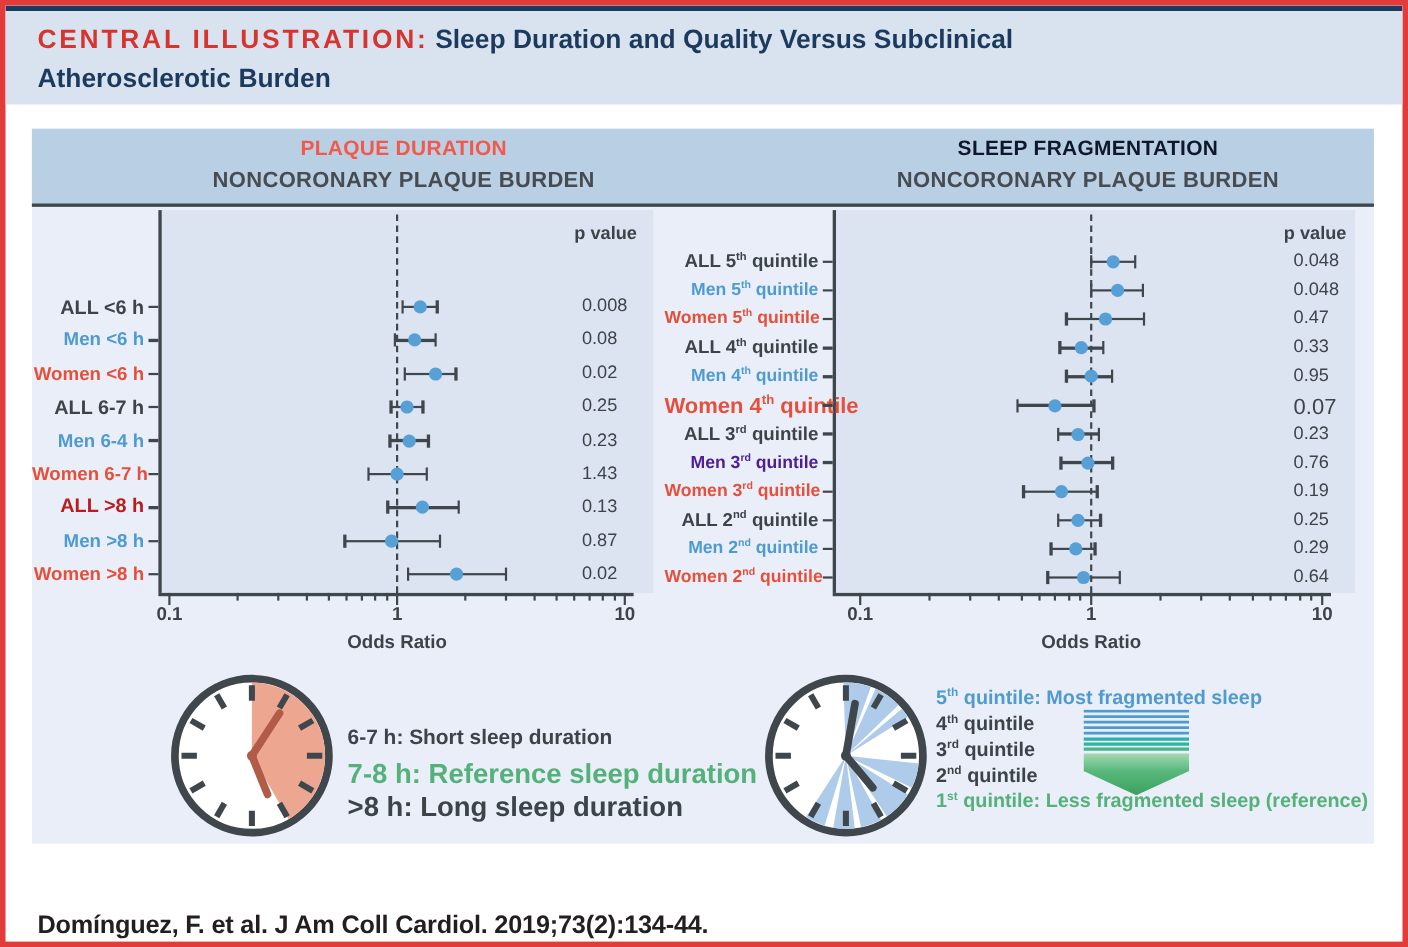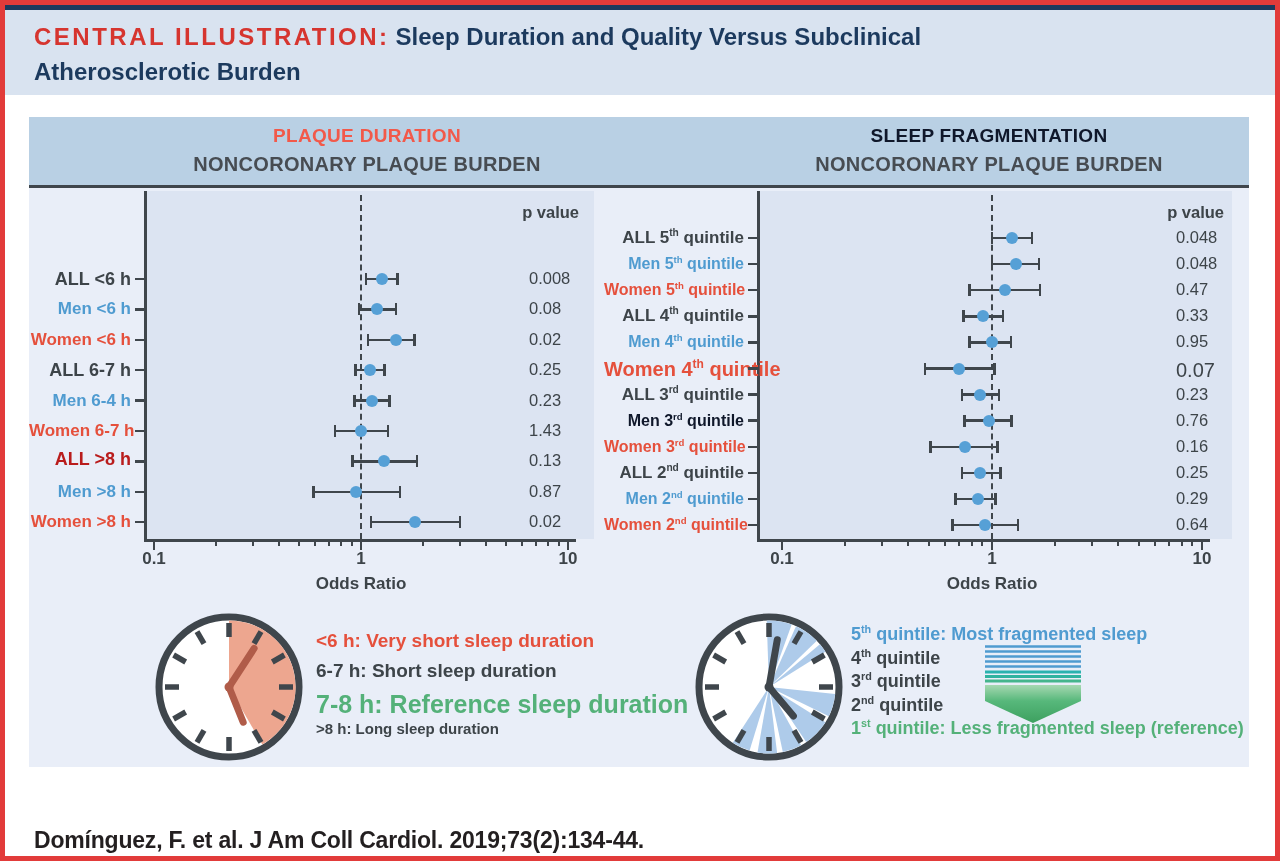--- a/index.html
+++ b/index.html
@@ -190,34 +190,34 @@
       <div class="abs" style="left: 964.446px; top: 245.5px; width: 2.5px; height: 12px; background: rgb(63, 70, 76);"></div>
       <div class="abs" style="left: 924.471px; top: 245.5px; width: 12px; height: 12px; border-radius: 50%; background: rgb(86, 160, 214);"></div>
       <div class="abs" style="left: 1147px; top: 241.5px; width: 70px; font-size: 20px; color: rgb(61, 68, 73);">0.07</div>
       <div class="abs" style="left: 575px; top: 266.6px; width: 140px; text-align: right; font-size: 17px; font-weight: 600; line-height: 22px; color: rgb(61, 68, 73); white-space: nowrap;">ALL 3<sup>rd</sup> quintile</div>
       <div class="abs" style="left: 719px; top: 276.35px; width: 9px; height: 2.5px; background: rgb(63, 70, 76);"></div>
       <div class="abs" style="left: 933.04px; top: 276.35px; width: 36.9792px; height: 2.5px; background: rgb(63, 70, 76);"></div>
       <div class="abs" style="left: 931.79px; top: 271.6px; width: 2.5px; height: 12px; background: rgb(63, 70, 76);"></div>
       <div class="abs" style="left: 968.769px; top: 271.6px; width: 2.5px; height: 12px; background: rgb(63, 70, 76);"></div>
       <div class="abs" style="left: 945.341px; top: 271.6px; width: 12px; height: 12px; border-radius: 50%; background: rgb(86, 160, 214);"></div>
       <div class="abs" style="left: 1147px; top: 267.6px; width: 70px; font-size: 16.5px; color: rgb(61, 68, 73);">0.23</div>
-      <div class="abs" style="left: 575px; top: 292.7px; width: 140px; text-align: right; font-size: 16px; font-weight: 600; line-height: 22px; color: #0f172a; white-space: nowrap;">Men 3<sup>rd</sup> quintile</div>
+      <div class="abs" style="left: 575px; top: 292.7px; width: 140px; text-align: right; font-size: 16px; font-weight: 600; line-height: 22px; color: #4c1d95; white-space: nowrap;">Men 3<sup>rd</sup> quintile</div>
       <div class="abs" style="left: 719px; top: 302.45px; width: 9px; height: 2.5px; background: rgb(63, 70, 76);"></div>
       <div class="abs" style="left: 935.539px; top: 302.45px; width: 47.0799px; height: 2.5px; background: rgb(63, 70, 76);"></div>
       <div class="abs" style="left: 934.289px; top: 297.7px; width: 2.5px; height: 12px; background: rgb(63, 70, 76);"></div>
       <div class="abs" style="left: 981.369px; top: 297.7px; width: 2.5px; height: 12px; background: rgb(63, 70, 76);"></div>
       <div class="abs" style="left: 954.222px; top: 297.7px; width: 12px; height: 12px; border-radius: 50%; background: rgb(86, 160, 214);"></div>
       <div class="abs" style="left: 1147px; top: 293.7px; width: 70px; font-size: 16.5px; color: rgb(61, 68, 73);">0.76</div>
       <div class="abs" style="left: 575px; top: 318.8px; width: 140px; text-align: right; font-size: 16px; font-weight: 600; line-height: 22px; color: rgb(229, 80, 60); white-space: nowrap;">Women 3<sup>rd</sup> quintile</div>
       <div class="abs" style="left: 719px; top: 328.55px; width: 9px; height: 2.5px; background: rgb(63, 70, 76);"></div>
       <div class="abs" style="left: 901.59px; top: 328.55px; width: 66.7245px; height: 2.5px; background: rgb(63, 70, 76);"></div>
       <div class="abs" style="left: 900.34px; top: 323.8px; width: 2.5px; height: 12px; background: rgb(63, 70, 76);"></div>
       <div class="abs" style="left: 967.064px; top: 323.8px; width: 2.5px; height: 12px; background: rgb(63, 70, 76);"></div>
       <div class="abs" style="left: 929.539px; top: 323.8px; width: 12px; height: 12px; border-radius: 50%; background: rgb(86, 160, 214);"></div>
-      <div class="abs" style="left: 1147px; top: 319.8px; width: 70px; font-size: 16.5px; color: rgb(61, 68, 73);">0.16</div>
+      <div class="abs" style="left: 1147px; top: 319.8px; width: 70px; font-size: 16.5px; color: rgb(61, 68, 73);">0.19</div>
       <div class="abs" style="left: 575px; top: 344.9px; width: 140px; text-align: right; font-size: 17px; font-weight: 600; line-height: 22px; color: rgb(61, 68, 73); white-space: nowrap;">ALL 2<sup>nd</sup> quintile</div>
       <div class="abs" style="left: 719px; top: 354.65px; width: 9px; height: 2.5px; background: rgb(63, 70, 76);"></div>
       <div class="abs" style="left: 933.04px; top: 354.65px; width: 38.6526px; height: 2.5px; background: rgb(63, 70, 76);"></div>
       <div class="abs" style="left: 931.79px; top: 349.9px; width: 2.5px; height: 12px; background: rgb(63, 70, 76);"></div>
       <div class="abs" style="left: 970.442px; top: 349.9px; width: 2.5px; height: 12px; background: rgb(63, 70, 76);"></div>
       <div class="abs" style="left: 945.341px; top: 349.9px; width: 12px; height: 12px; border-radius: 50%; background: rgb(86, 160, 214);"></div>
       <div class="abs" style="left: 1147px; top: 345.9px; width: 70px; font-size: 16.5px; color: rgb(61, 68, 73);">0.25</div>
       <div class="abs" style="left: 575px; top: 371px; width: 140px; text-align: right; font-size: 16px; font-weight: 600; line-height: 22px; color: rgb(79, 155, 208); white-space: nowrap;">Men 2<sup>nd</sup> quintile</div>
       <div class="abs" style="left: 719px; top: 380.75px; width: 9px; height: 2.5px; background: rgb(63, 70, 76);"></div>
       <div class="abs" style="left: 926.476px; top: 380.75px; width: 40.1013px; height: 2.5px; background: rgb(63, 70, 76);"></div>
@@ -270,24 +270,23 @@
           <line x1="85.0" y1="135.0" x2="85.0" y2="149.0" stroke="#3f464c" stroke-width="5.5"></line>
           <line x1="60.0" y1="128.3" x2="53.0" y2="140.4" stroke="#3f464c" stroke-width="5.5"></line>
           <line x1="41.7" y1="110.0" x2="29.6" y2="117.0" stroke="#3f464c" stroke-width="5.5"></line>
           <line x1="35.0" y1="85.0" x2="21.0" y2="85.0" stroke="#3f464c" stroke-width="5.5"></line>
           <line x1="41.7" y1="60.0" x2="29.6" y2="53.0" stroke="#3f464c" stroke-width="5.5"></line>
           <line x1="60.0" y1="41.7" x2="53.0" y2="29.6" stroke="#3f464c" stroke-width="5.5"></line>
           <line x1="85" y1="85" x2="93.3" y2="37.7" stroke="#3f464c" stroke-width="7" stroke-linecap="round"></line>
           <line x1="85" y1="85" x2="109.4" y2="114.1" stroke="#3f464c" stroke-width="7" stroke-linecap="round"></line>
           <circle cx="85" cy="85" r="4.5" fill="#3f464c"></circle>
         </svg></div>
-      <div class="abs" style="left: 287px; top: 513px; font-size: 19px; font-weight: 600; color: rgb(229, 80, 60); white-space: nowrap;">&lt;6 h: Very short sleep duration</div>
       <div class="abs" style="left: 287px; top: 543px; font-size: 19px; font-weight: 600; color: rgb(61, 68, 73); white-space: nowrap;">6-7 h: Short sleep duration</div>
       <div class="abs" style="left: 287px; top: 573px; font-size: 25px; font-weight: 600; color: rgb(84, 177, 121); white-space: nowrap;">7-8 h: Reference sleep duration</div>
-      <div class="abs" style="left: 287px; top: 603px; font-size: 15px; font-weight: 600; color: rgb(61, 68, 73); white-space: nowrap;">&gt;8 h: Long sleep duration</div>
+      <div class="abs" style="left: 287px; top: 603px; font-size: 25px; font-weight: 600; color: rgb(61, 68, 73); white-space: nowrap;">&gt;8 h: Long sleep duration</div>
       <div class="abs" style="left: 822px; top: 507px; font-size: 18px; font-weight: 600; color: rgb(79, 155, 208); white-space: nowrap;">5<sup>th</sup> quintile: Most fragmented sleep</div>
       <div class="abs" style="left: 822px; top: 530.5px; font-size: 18px; font-weight: 600; color: rgb(61, 68, 73); white-space: nowrap;">4<sup>th</sup> quintile</div>
       <div class="abs" style="left: 822px; top: 554px; font-size: 18px; font-weight: 600; color: rgb(61, 68, 73); white-space: nowrap;">3<sup>rd</sup> quintile</div>
       <div class="abs" style="left: 822px; top: 577.5px; font-size: 18px; font-weight: 600; color: rgb(61, 68, 73); white-space: nowrap;">2<sup>nd</sup> quintile</div>
       <div class="abs" style="left: 822px; top: 601px; font-size: 18px; font-weight: 600; color: rgb(84, 177, 121); white-space: nowrap;">1<sup>st</sup> quintile: Less fragmented sleep (reference)</div>
       <div class="abs" style="left: 956px; top: 528px; width: 96px; height: 78px;"><svg width="96" height="78" viewBox="0 0 96 78">
           <defs>
             <linearGradient id="gg" x1="0" y1="0" x2="0" y2="1">
               <stop offset="0" stop-color="#a6d8b1"></stop>
               <stop offset="1" stop-color="#57b87b"></stop>

